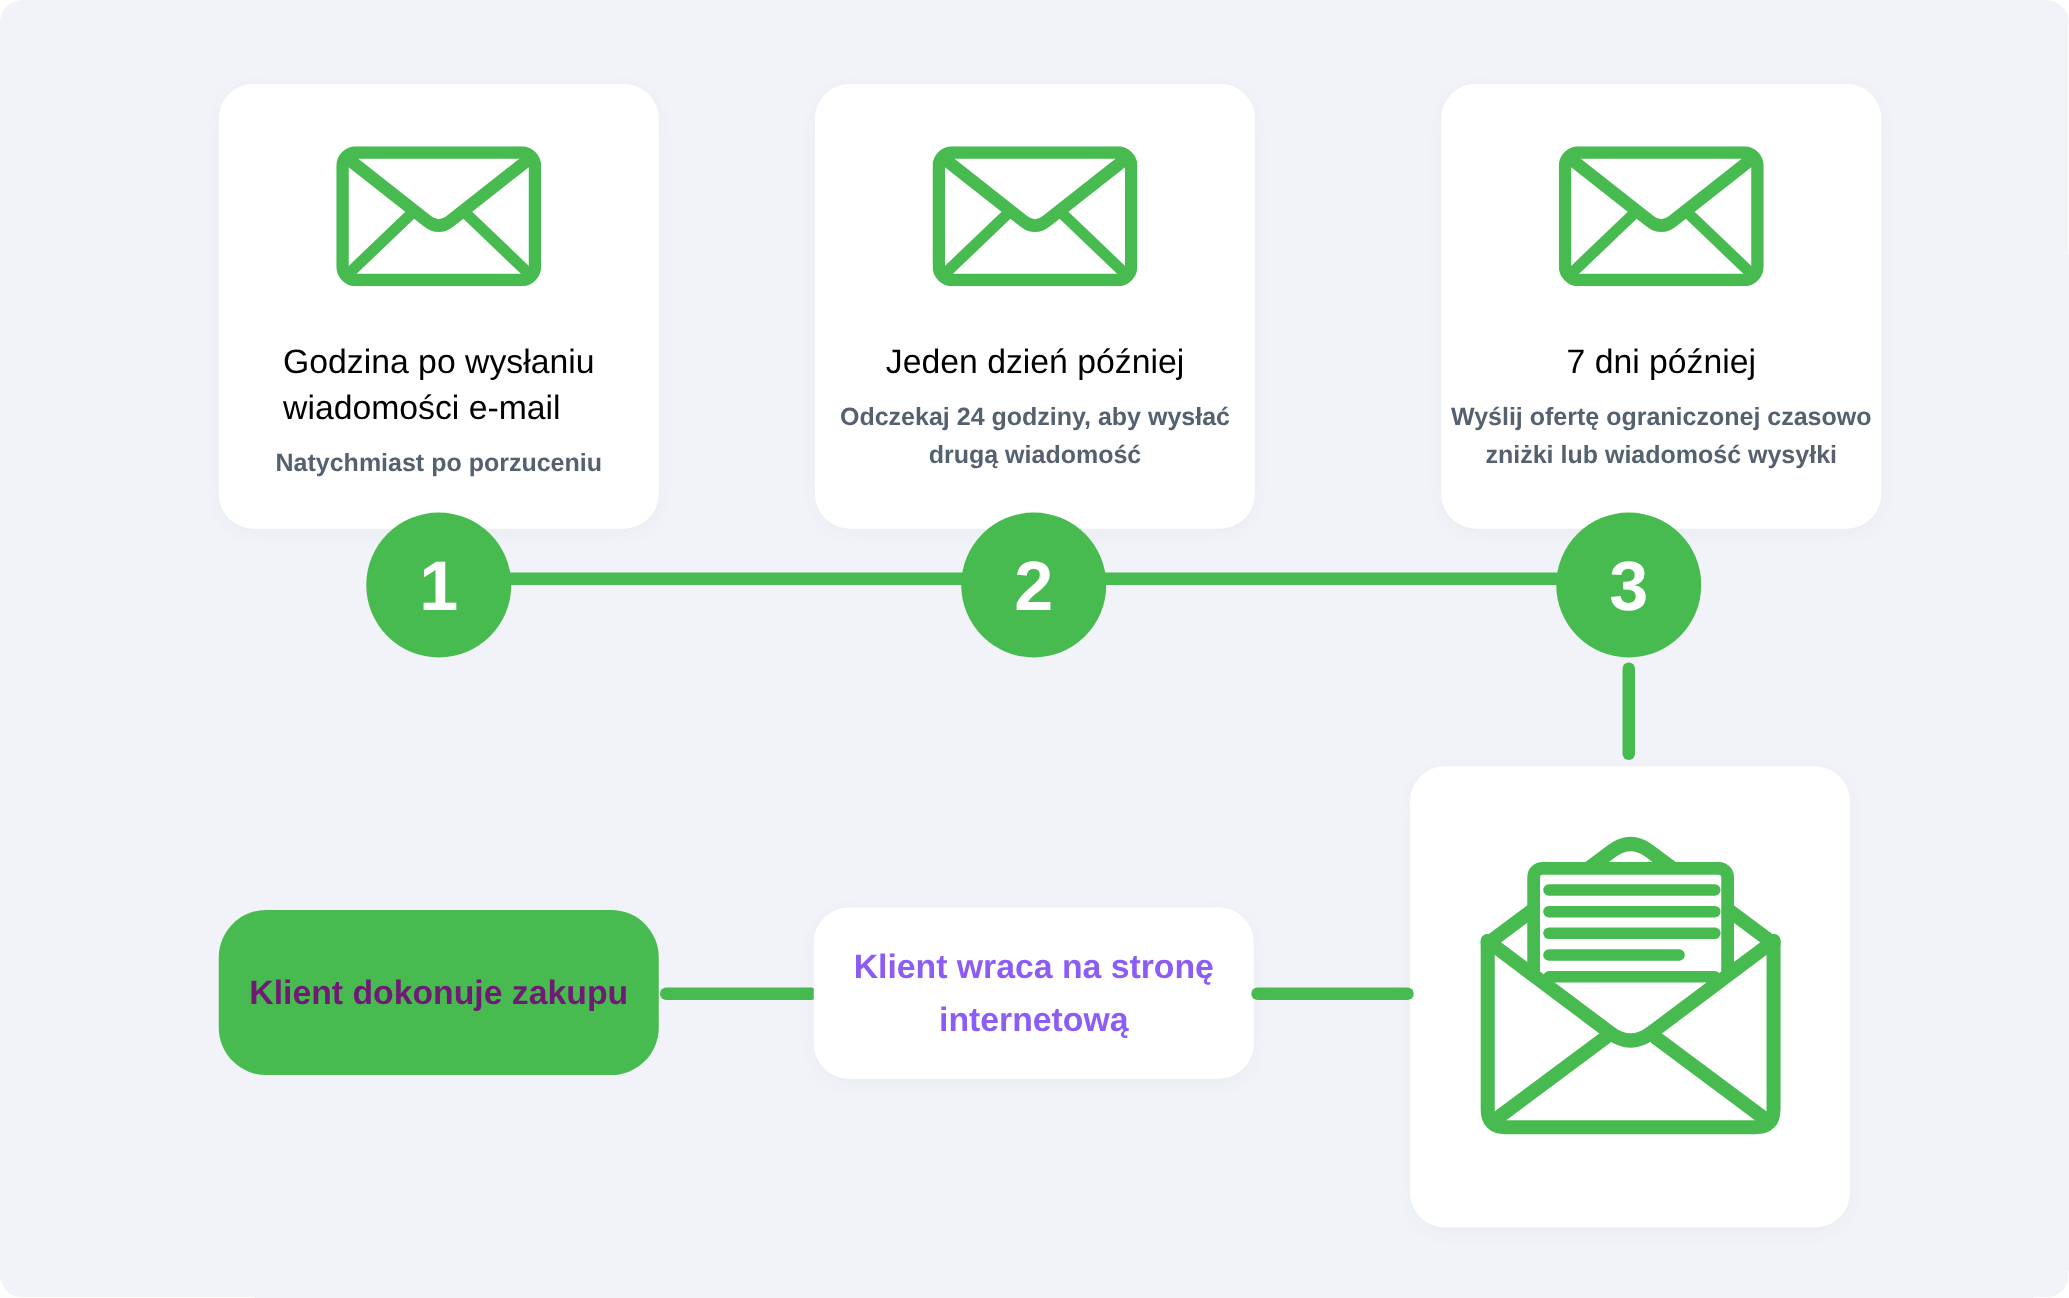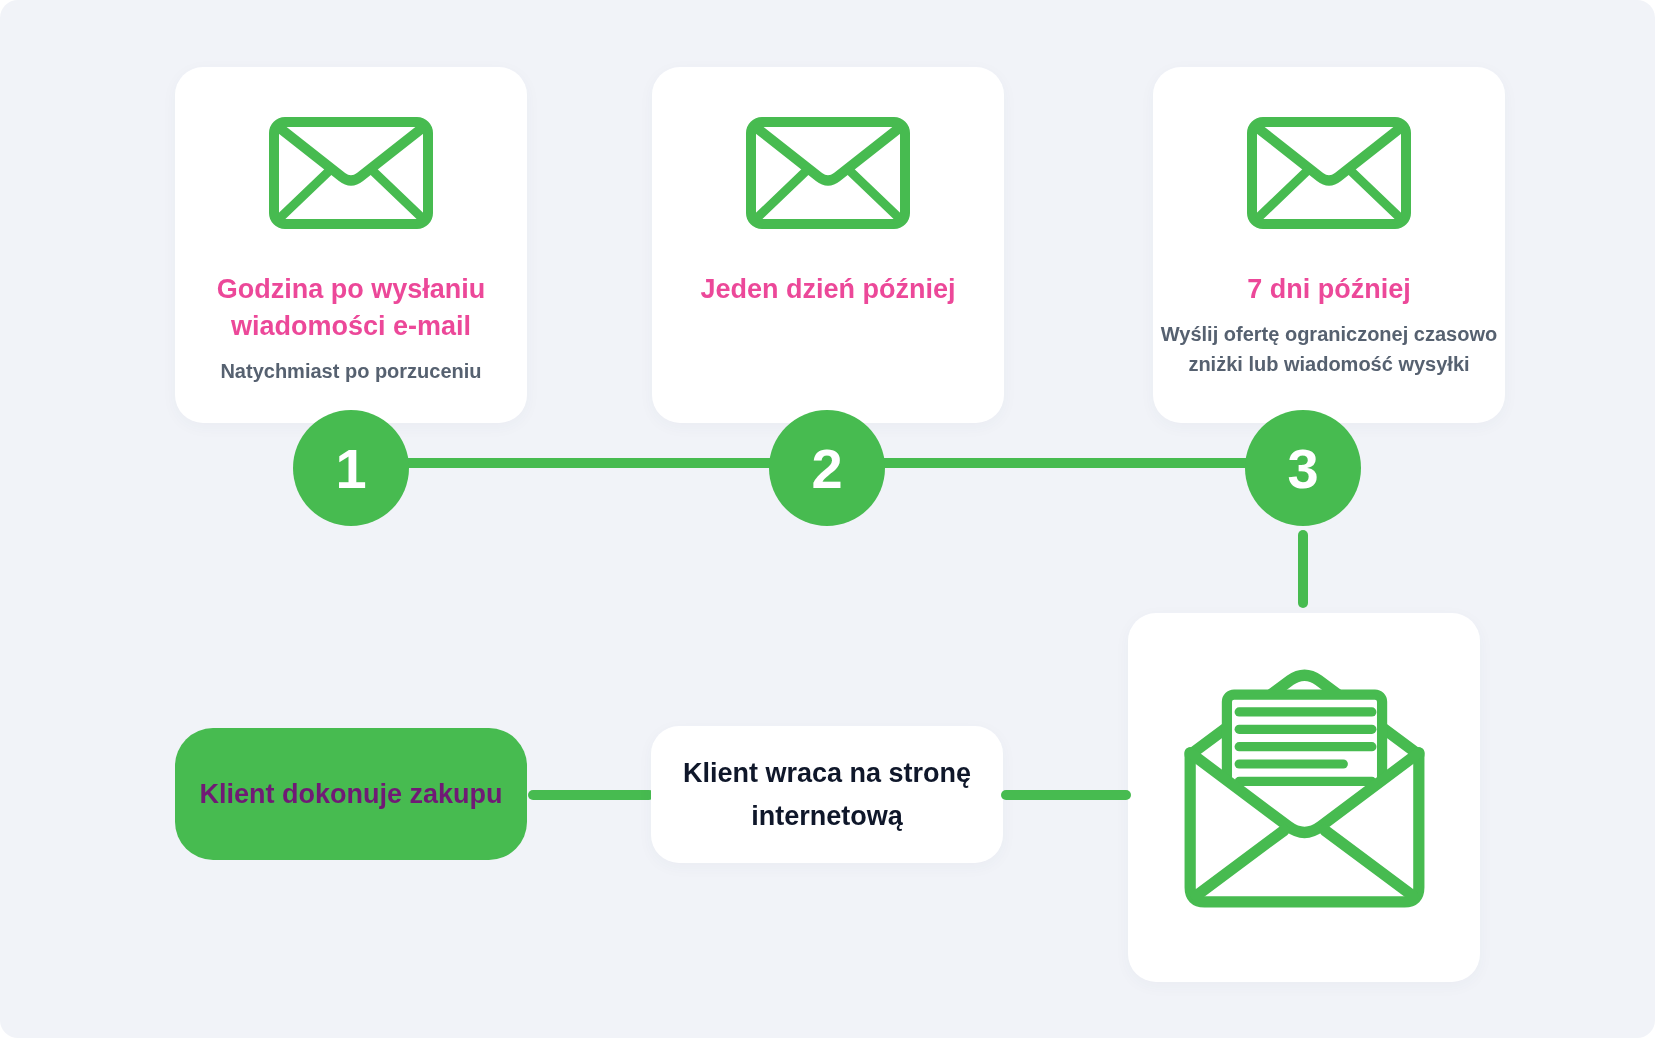--- a/index.html
+++ b/index.html
@@ -3,40 +3,40 @@
 <meta charset="utf-8">
 <style>
   html,body{margin:0;padding:0;background:#ffffff;}
   body{font-family:"Liberation Sans","DejaVu Sans",sans-serif;}
   .stage{position:relative;width:1655px;height:1038px;background:#ffffff;overflow:hidden;}
   .panel{position:absolute;left:0;top:0;width:1655px;height:1038px;background:#F1F3F8;border-radius:18px;}
   .card{position:absolute;background:#ffffff;border-radius:28px;box-shadow:0 4px 16px rgba(45,65,95,0.04);
         display:flex;flex-direction:column;align-items:center;}
   .step-card{width:352px;height:356px;top:67px;}
   .step-card .icon-wrap{margin-top:50px;height:112px;display:flex;align-items:center;justify-content:center;}
-  .step-title{margin-top:42px;font-size:27px;line-height:37px;font-weight:700;color:#ec4899;
-              text-align:center;white-space:pre-line;}
+  .step-title{margin-top:42px;font-size:27px;line-height:37px;font-weight:400;color:#000000;
+              text-align:left;white-space:pre-line;}
   .step-sub{margin-top:11px;font-size:20px;line-height:30px;font-weight:600;color:#566170;
             text-align:center;white-space:pre-line;}
   .hline,.vline,.conn{position:absolute;background:#47BB50;border-radius:5px;}
   .hline{left:351px;top:458px;width:952px;height:10px;}
   .vline{left:1298px;top:530px;width:10px;height:78px;}
   .conn-a{left:528px;top:790px;width:126px;height:10px;}
   .conn-b{left:1001px;top:790px;width:130px;height:10px;}
   .num-circle{position:absolute;top:410px;width:116px;height:116px;border-radius:50%;background:#47BB50;
               display:flex;align-items:center;justify-content:center;}
   .num-circle span{color:#ffffff;font-size:56px;font-weight:700;}
   .circle-1{left:293px;} .circle-2{left:769px;} .circle-3{left:1245px;}
   .envelope-card{left:1128px;top:613px;width:352px;height:369px;border-radius:28px;}
   .envelope-card .icon-wrap{margin-top:52px;}
   .pill{position:absolute;left:175px;top:728px;width:352px;height:132px;border-radius:38px;background:#47BB50;
         display:flex;align-items:center;justify-content:center;}
   .pill-label{color:#701a75;font-size:27px;font-weight:700;text-align:center;white-space:pre-line;}
   .return-card{left:651px;top:726px;width:352px;height:137px;justify-content:center;}
-  .return-label{font-size:27px;line-height:43px;font-weight:700;color:#0f172a;text-align:center;white-space:pre-line;}
+  .return-label{font-size:27px;line-height:43px;font-weight:700;color:#8b5cf6;text-align:center;white-space:pre-line;}
   svg{display:block;}
 </style>
 </head>
 <body>
 
 <div class="stage">
   <div class="panel"></div>
 
   <div class="card step-card" style="left:175px;">
     <div class="icon-wrap">
@@ -55,20 +55,22 @@
   <div class="card step-card" style="left:652px;">
     <div class="icon-wrap">
       <svg width="164" height="112" viewBox="0 0 164 112" fill="none">
         <rect x="5" y="5" width="154" height="102" rx="11" stroke="#47BB50" stroke-width="10"></rect>
         <path d="M12 12 L73 60 Q82 67 91 60 L152 12" stroke="#47BB50" stroke-width="10" stroke-linecap="round"></path>
         <path d="M13 99 L59 55" stroke="#47BB50" stroke-width="9" stroke-linecap="round"></path>
         <path d="M151 99 L105 55" stroke="#47BB50" stroke-width="9" stroke-linecap="round"></path>
       </svg>
     </div>
     <div class="step-title">Jeden dzień później</div>
+    <div class="step-sub">Odczekaj 24 godziny, aby wysłać
+drugą wiadomość</div>
   </div>
 
   <div class="card step-card" style="left:1153px;">
     <div class="icon-wrap">
       <svg width="164" height="112" viewBox="0 0 164 112" fill="none">
         <rect x="5" y="5" width="154" height="102" rx="11" stroke="#47BB50" stroke-width="10"></rect>
         <path d="M12 12 L73 60 Q82 67 91 60 L152 12" stroke="#47BB50" stroke-width="10" stroke-linecap="round"></path>
         <path d="M13 99 L59 55" stroke="#47BB50" stroke-width="9" stroke-linecap="round"></path>
         <path d="M151 99 L105 55" stroke="#47BB50" stroke-width="9" stroke-linecap="round"></path>
       </svg>

